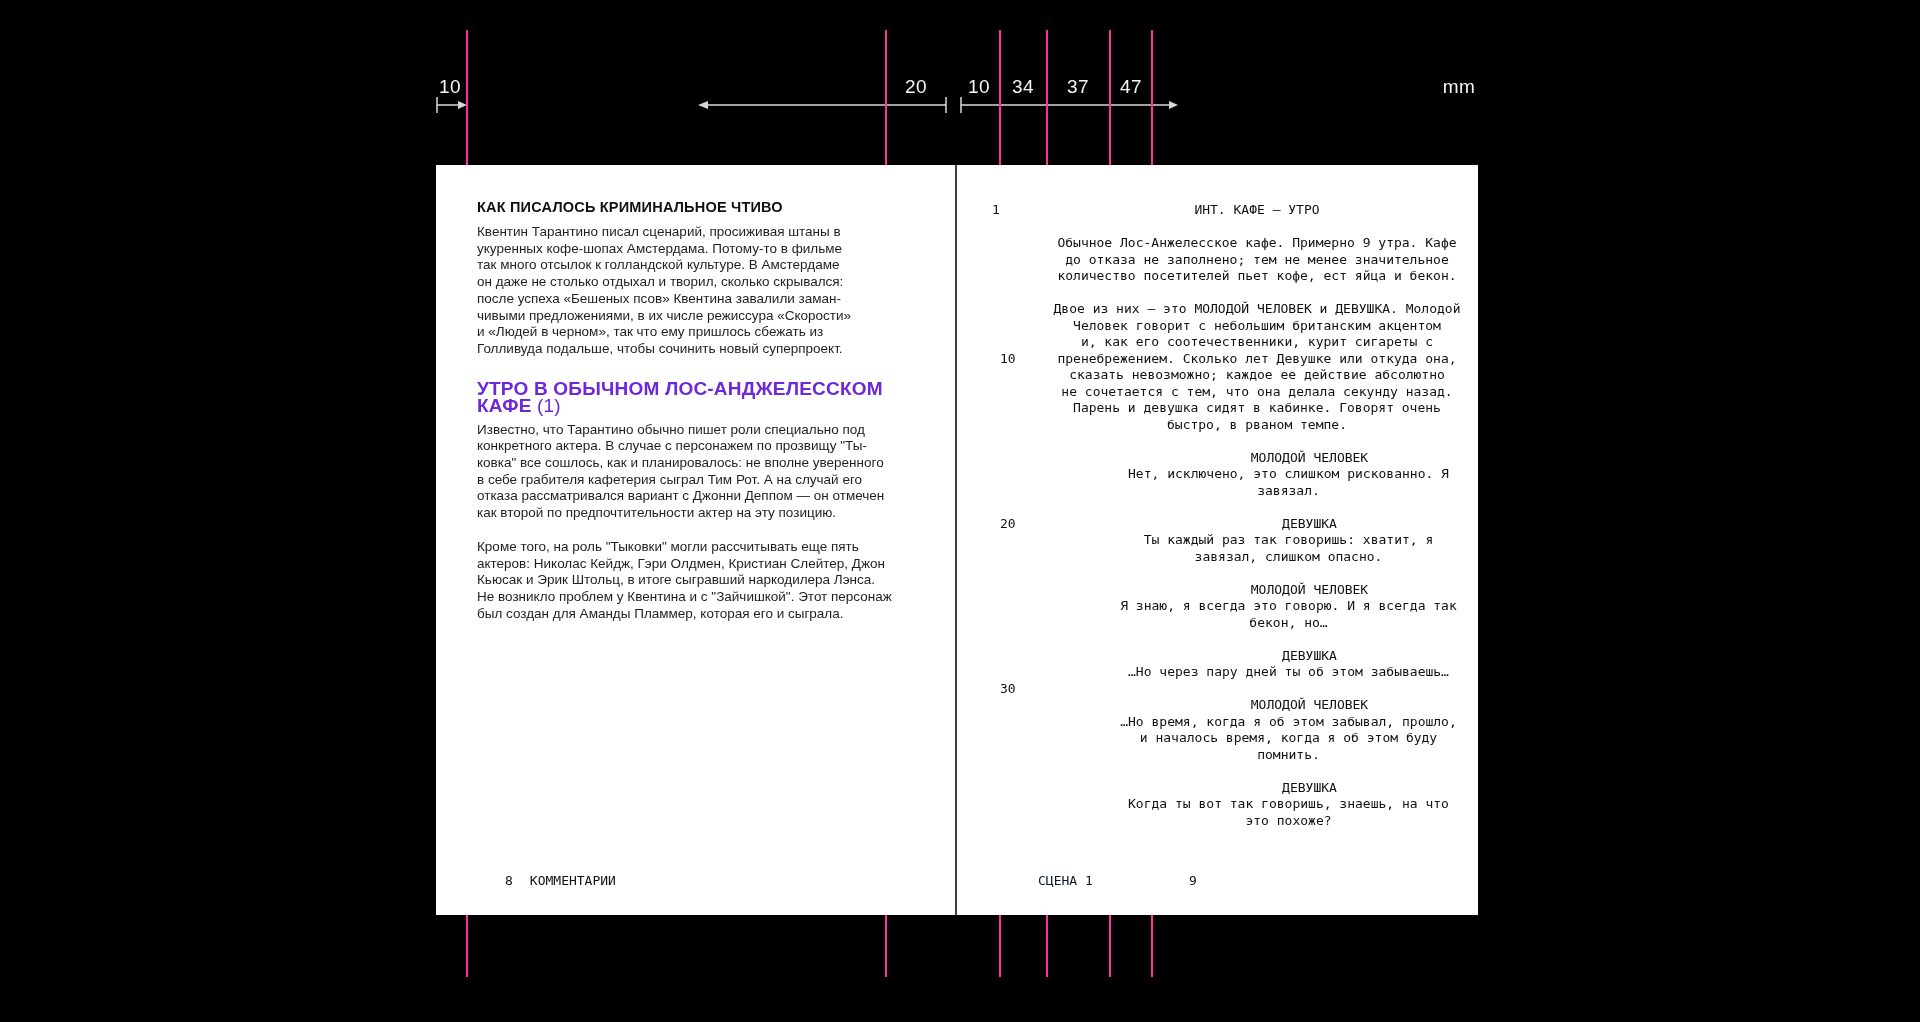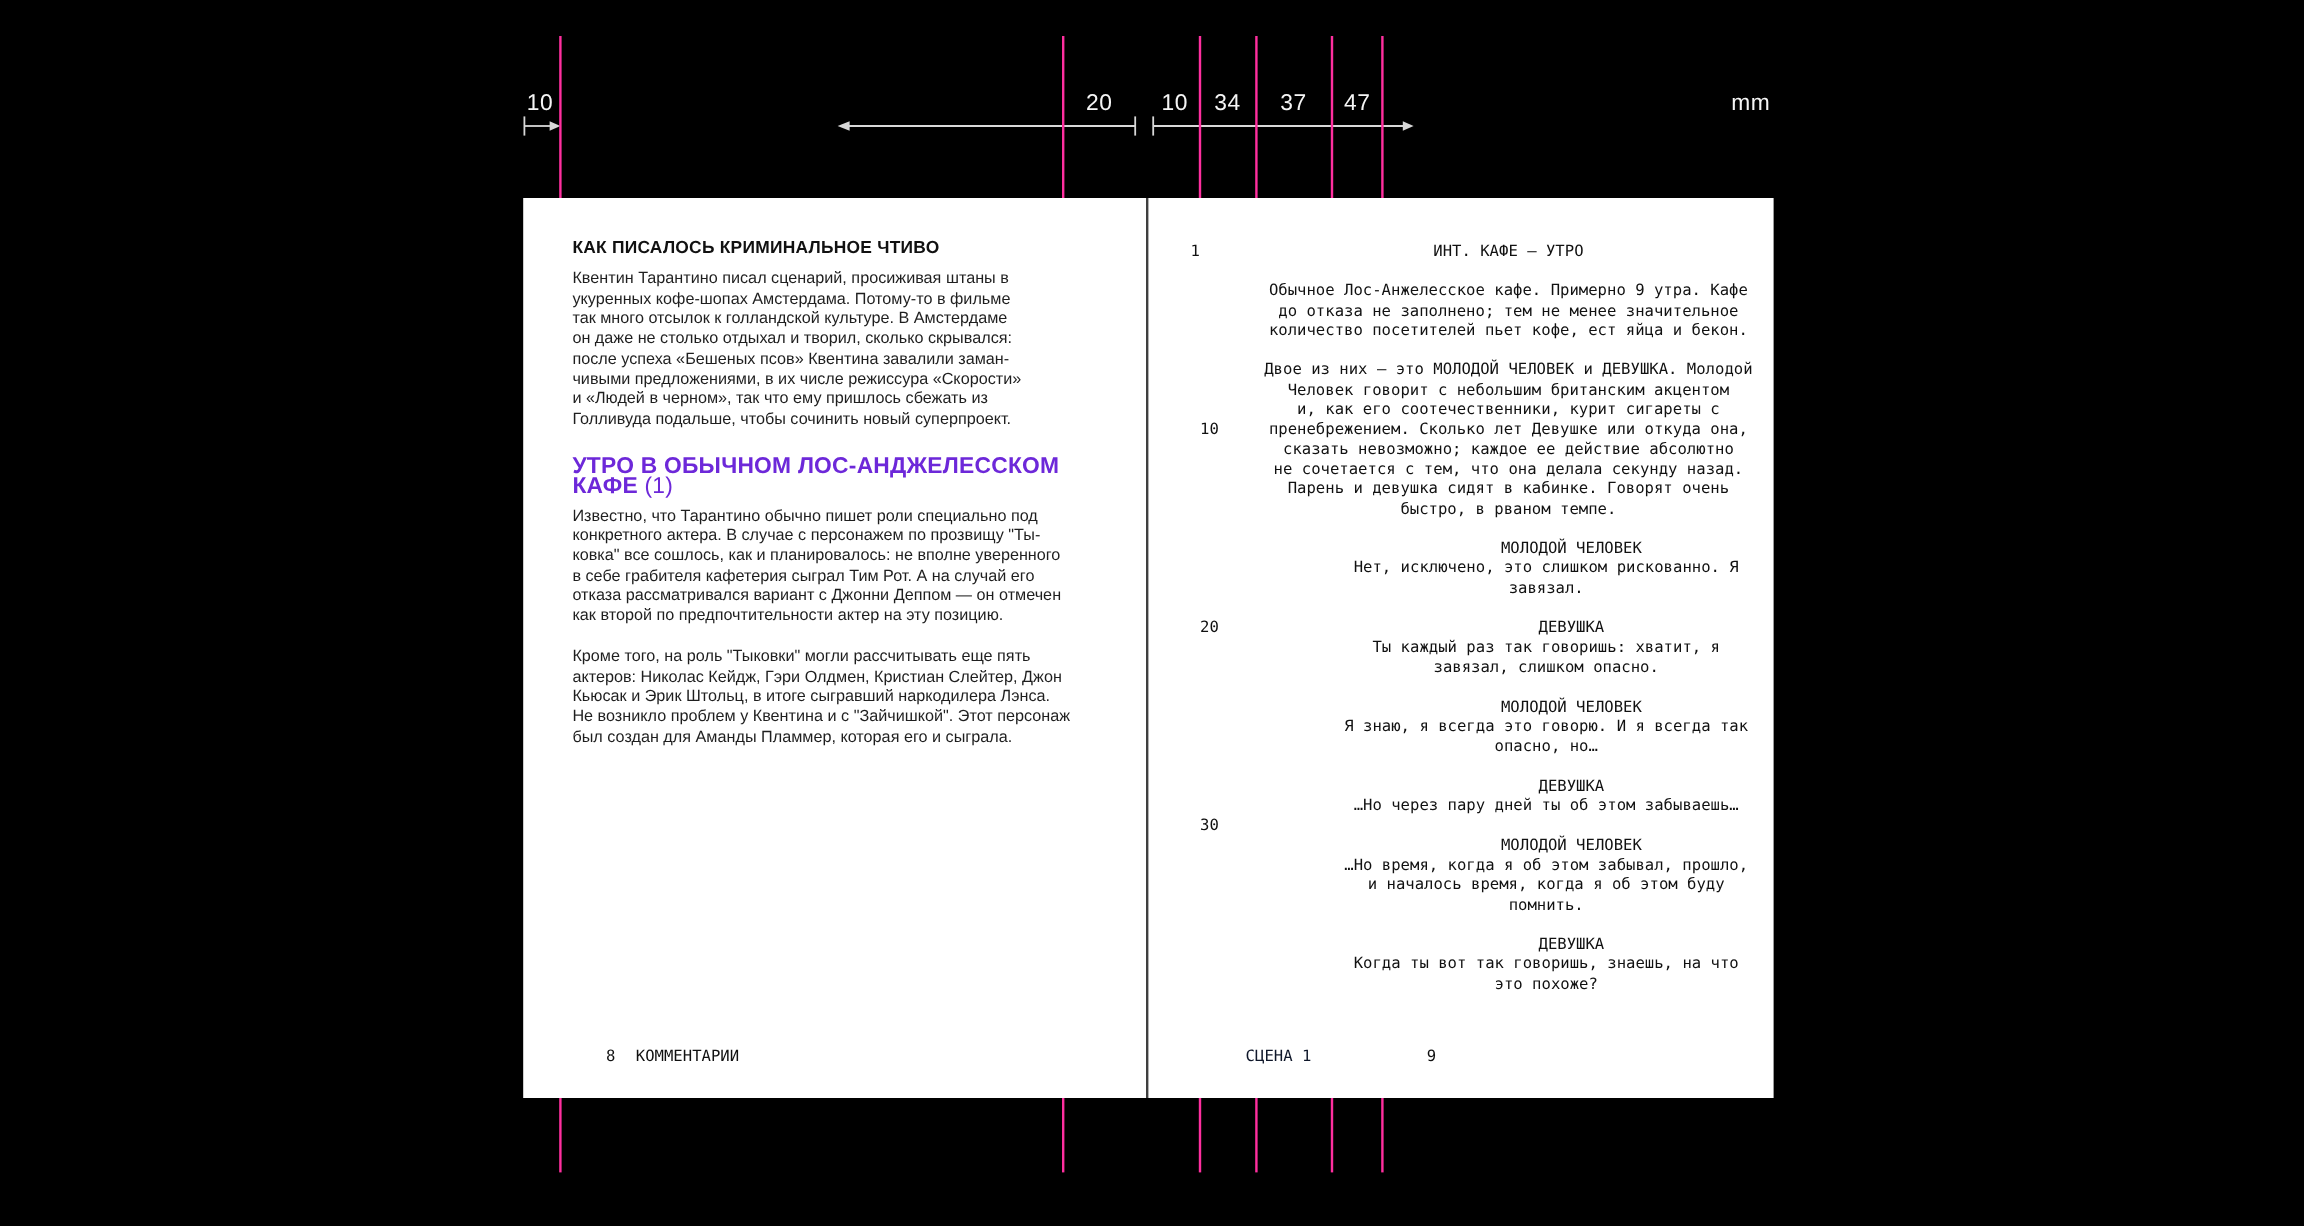--- a/index.html
+++ b/index.html
@@ -138,21 +138,21 @@
       <div class="line char">МОЛОДОЙ ЧЕЛОВЕК</div>
       <div class="line dialogue">Нет, исключено, это слишком рискованно. Я</div>
       <div class="line dialogue">завязал.</div>
       <div class="line blank">&nbsp;</div>
       <div class="line char">ДЕВУШКА</div>
       <div class="line dialogue">Ты каждый раз так говоришь: хватит, я</div>
       <div class="line dialogue">завязал, слишком опасно.</div>
       <div class="line blank">&nbsp;</div>
       <div class="line char">МОЛОДОЙ ЧЕЛОВЕК</div>
       <div class="line dialogue">Я знаю, я всегда это говорю. И я всегда так</div>
-      <div class="line dialogue">опасно, но…</div>
+      <div class="line dialogue">бекон, но…</div>
       <div class="line blank">&nbsp;</div>
       <div class="line char">ДЕВУШКА</div>
       <div class="line dialogue">…Но через пару дней ты об этом забываешь…</div>
       <div class="line blank">&nbsp;</div>
       <div class="line char">МОЛОДОЙ ЧЕЛОВЕК</div>
       <div class="line dialogue">…Но время, когда я об этом забывал, прошло,</div>
       <div class="line dialogue">и началось время, когда я об этом буду</div>
       <div class="line dialogue">помнить.</div>
       <div class="line blank">&nbsp;</div>
       <div class="line char">ДЕВУШКА</div>

